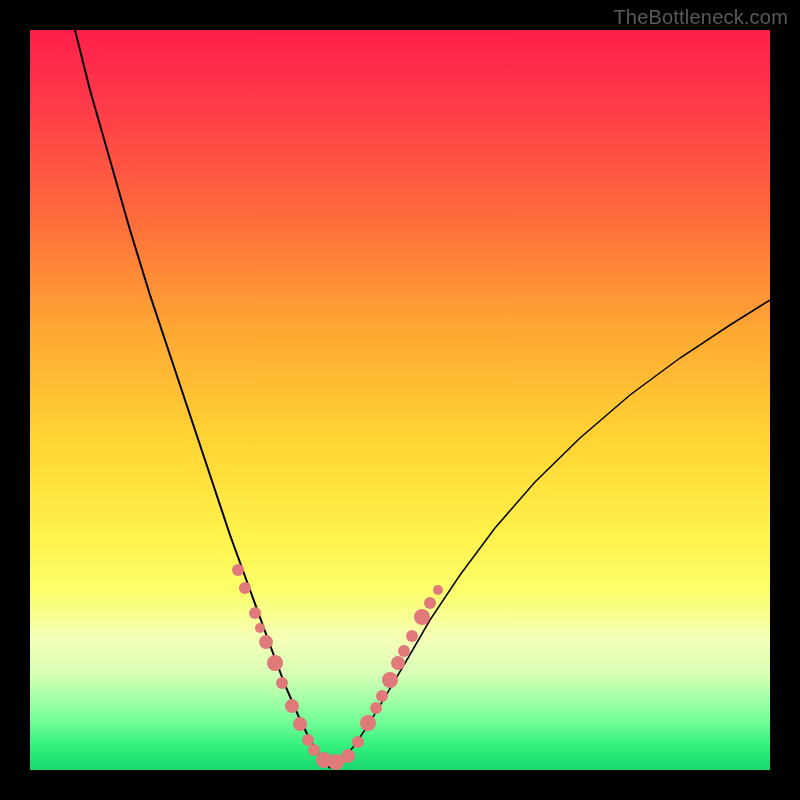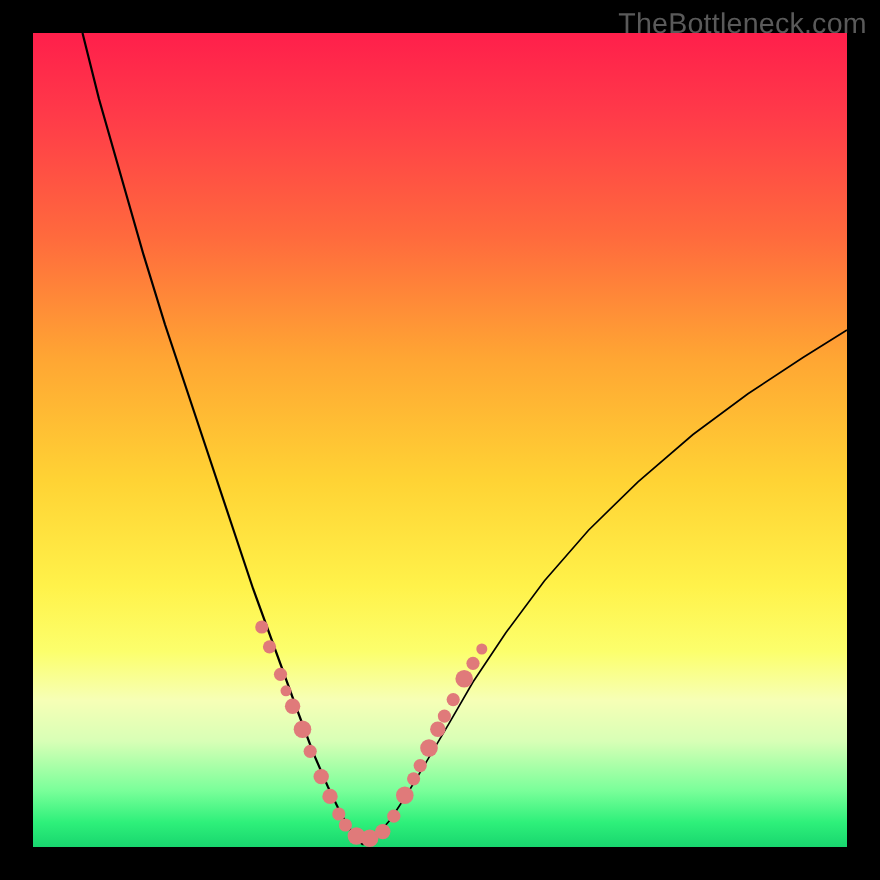--- a/index.html
+++ b/index.html
@@ -36,21 +36,21 @@
       #7bff9a 93%,
       #2ef07a 97%,
       #18d66e 100%
     );
   }
   .watermark {
     position: absolute;
     top: 6px;
     right: 12px;
     color: #5a5a5a;
-    font-size: 26px;
+    font-size: 20px;
     font-weight: 500;
     letter-spacing: 0.2px;
     user-select: none;
   }
   svg.curves {
     position: absolute;
     left: 0;
     top: 0;
     width: 740px;
     height: 740px;

